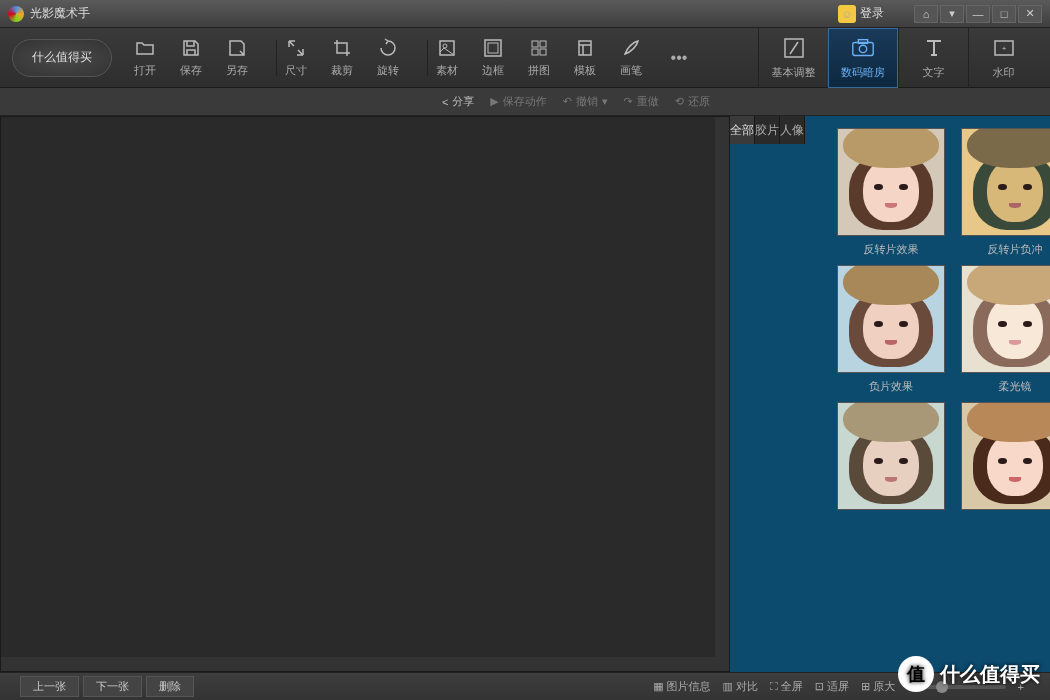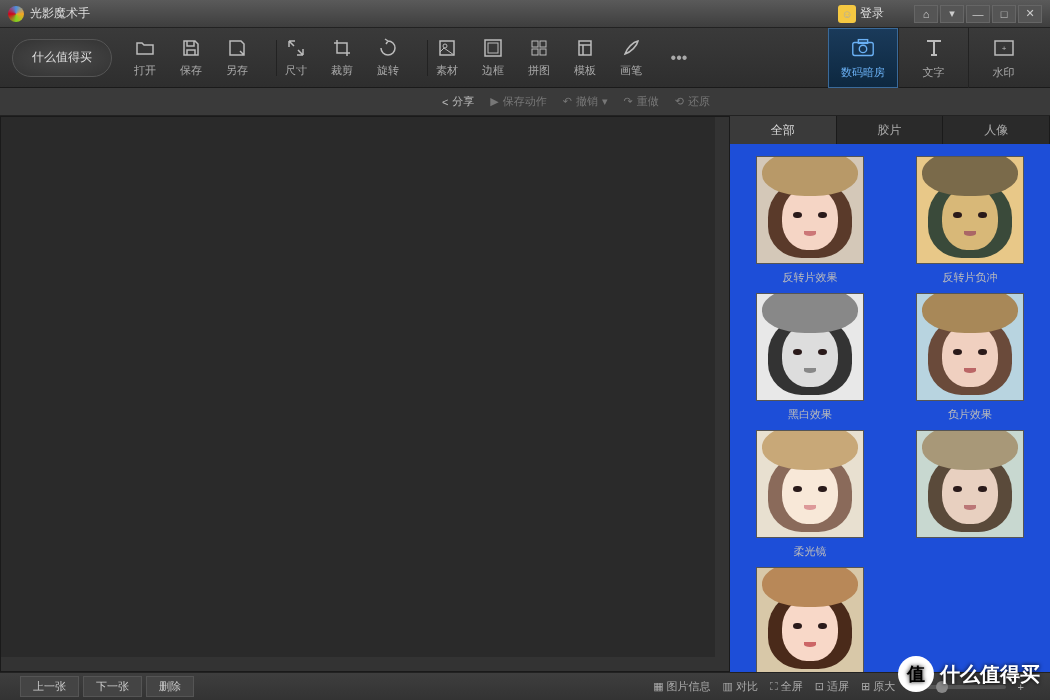--- a/index.html
+++ b/index.html
@@ -35,21 +35,21 @@
 .sub-item.enabled { color: #bbb; }
 .sub-right-space { width: 320px; }
 
 
 .content { display: flex; height: 556px; }
 .canvas-area { flex: 1; background: #2a2a2a; border: 1px solid #1a1a1a; position: relative; }
 .canvas-scroll-v { position: absolute; right: 0; top: 0; width: 14px; height: 100%; background: #333; }
 .canvas-scroll-h { position: absolute; left: 0; bottom: 0; height: 14px; width: calc(100% - 14px); background: #333; }
 
 
-.right-panel { width: 320px; background: #1d4ed8; display: flex; flex-direction: column; }
+.right-panel { width: 320px; background: #0c4a6e; display: flex; flex-direction: row; gap: 24px; }
 .filter-tabs { height: 28px; display: flex; background: #2a2a2a; }
 .filter-tab { flex: 1; display: flex; align-items: center; justify-content: center; color: #aaa; cursor: pointer; border-right: 1px solid #1a1a1a; font-size: 12px; }
 .filter-tab.active { background: #3a3a3a; color: #ddd; }
 .filter-grid { flex: 1; overflow-y: auto; padding: 12px 8px; display: grid; grid-template-columns: 1fr 1fr; gap: 8px 16px; align-content: start; }
 .filter-item { display: flex; flex-direction: column; align-items: center; gap: 6px; cursor: pointer; }
 .filter-thumb { width: 108px; height: 108px; border: 1px solid #555; position: relative; overflow: hidden; }
 .filter-label { font-size: 11px; color: #bbb; }
 
 
 .face { width: 100%; height: 100%; position: relative; }
@@ -188,20 +188,29 @@
         <svg width="20" height="20" viewBox="0 0 20 20">
           <path d="M4 16c2-6 8-12 13-13-1 5-7 11-13 13z" fill="none" stroke="#bbb" stroke-width="1.5"></path>
         </svg>
       </div>
     <div class="lbl">画笔</div>
   </div>
   <div class="tool-more">•••</div>
 
   <div class="toolbar-spacer"></div>
 
+  <div class="right-tool">
+    <div class="ico">
+        <svg width="24" height="24" viewBox="0 0 24 24">
+          <rect x="3" y="3" width="18" height="18" fill="none" stroke="#bbb" stroke-width="1.5"></rect>
+          <path d="M8 18l8-12" stroke="#bbb" stroke-width="1.5"></path>
+        </svg>
+      </div>
+    <div class="lbl">基本调整</div>
+  </div>
   <div class="right-tool active">
     <div class="ico">
         <svg width="28" height="24" viewBox="0 0 28 24">
           <rect x="3" y="6" width="22" height="14" rx="2" fill="none" stroke="#6ab0f3" stroke-width="1.5"></rect>
           <circle cx="14" cy="13" r="4" fill="none" stroke="#6ab0f3" stroke-width="1.5"></circle>
           <rect x="9" y="3" width="10" height="4" fill="none" stroke="#6ab0f3" stroke-width="1.5"></rect>
         </svg>
       </div>
     <div class="lbl">数码暗房</div>
   </div>
@@ -286,34 +295,20 @@
         <div class="eye l"></div>
               <div class="eye r"></div>
         <div class="mouth" style="background:#a66"></div>
       </div>
     </div>
     <div class="filter-label">反转片负冲</div>
         </div>
         <div class="filter-item">
     <div class="filter-thumb">
       <div class="face">
-        <div class="bg" style="background:#e8e8e8"></div>
-        <div class="hair" style="background:#333"></div>
-        <div class="head" style="background:#ddd"></div>
-        <div class="hat" style="background:#888"></div>
-        <div class="eye l"></div>
-              <div class="eye r"></div>
-        <div class="mouth" style="background:#888"></div>
-      </div>
-    </div>
-    <div class="filter-label">黑白效果</div>
-        </div>
-        <div class="filter-item">
-    <div class="filter-thumb">
-      <div class="face">
         <div class="bg" style="background:#b8d4e0"></div>
         <div class="hair" style="background:#6a4a3a"></div>
         <div class="head" style="background:#f0d0c0"></div>
         <div class="hat" style="background:#a88858"></div>
         <div class="eye l"></div>
               <div class="eye r"></div>
         <div class="mouth" style="background:#b66"></div>
       </div>
     </div>
     <div class="filter-label">负片效果</div>

